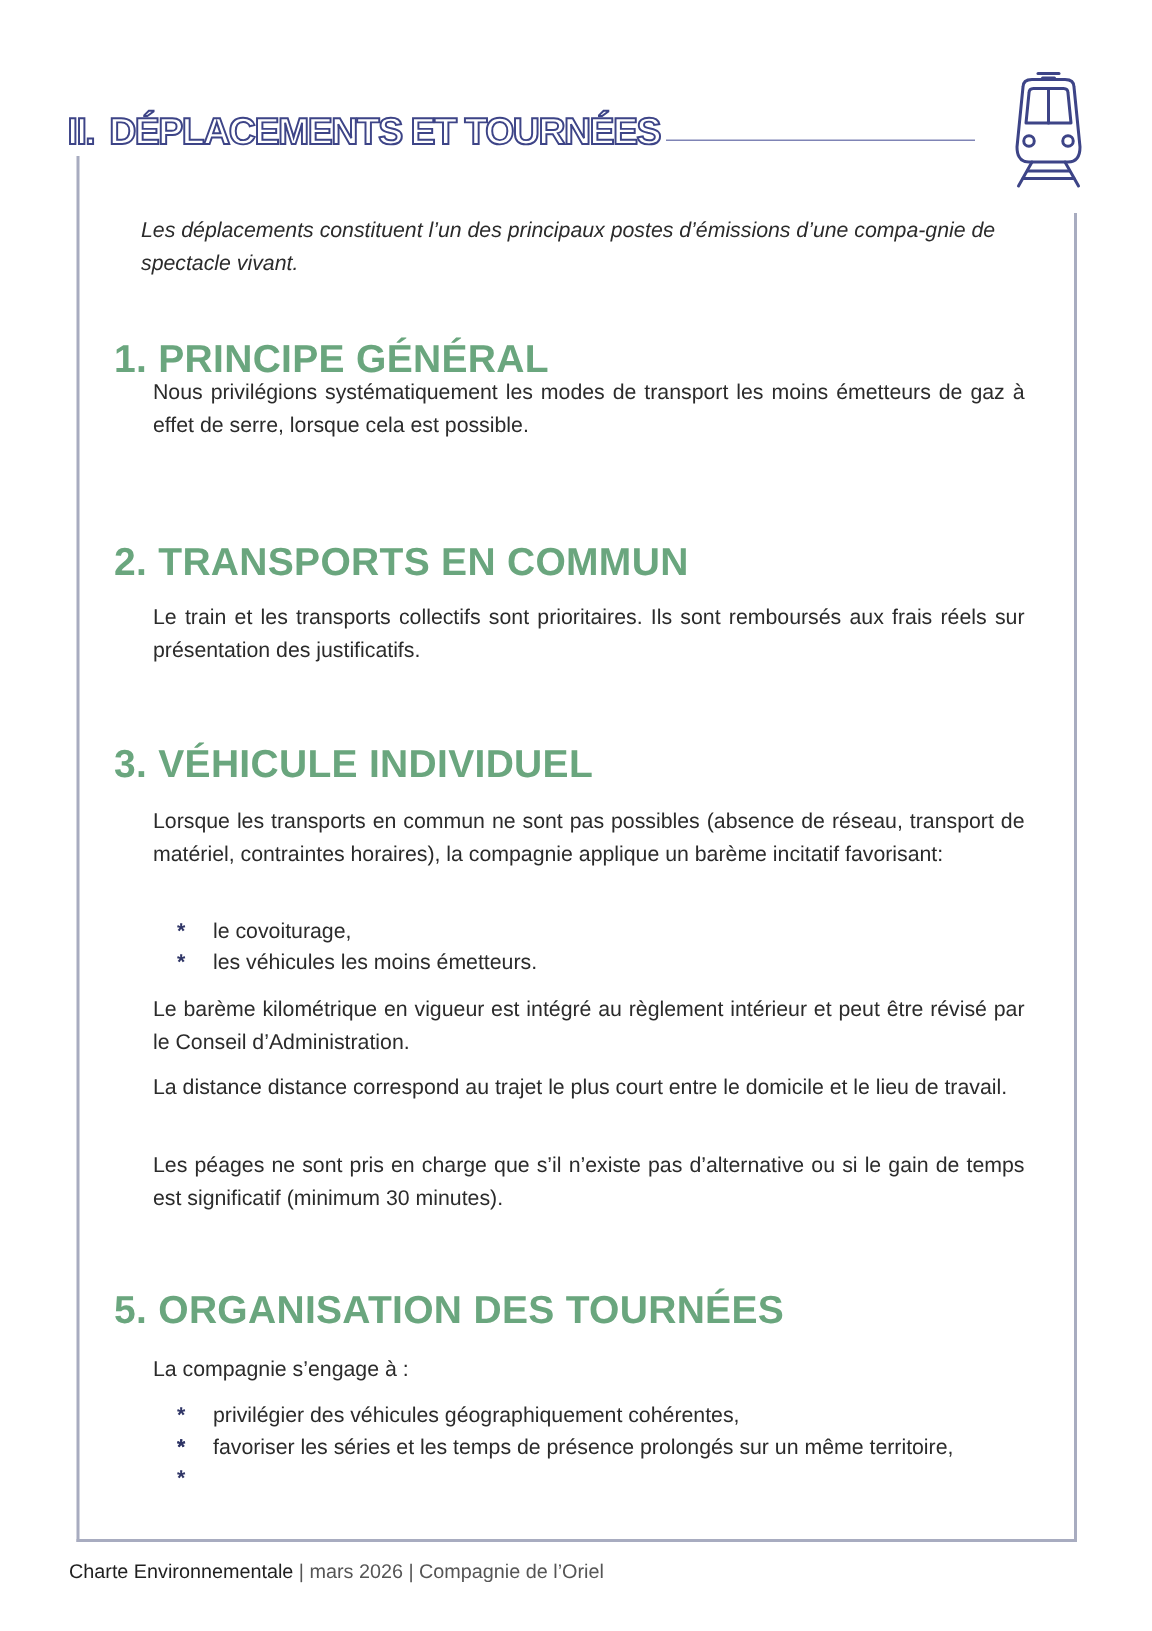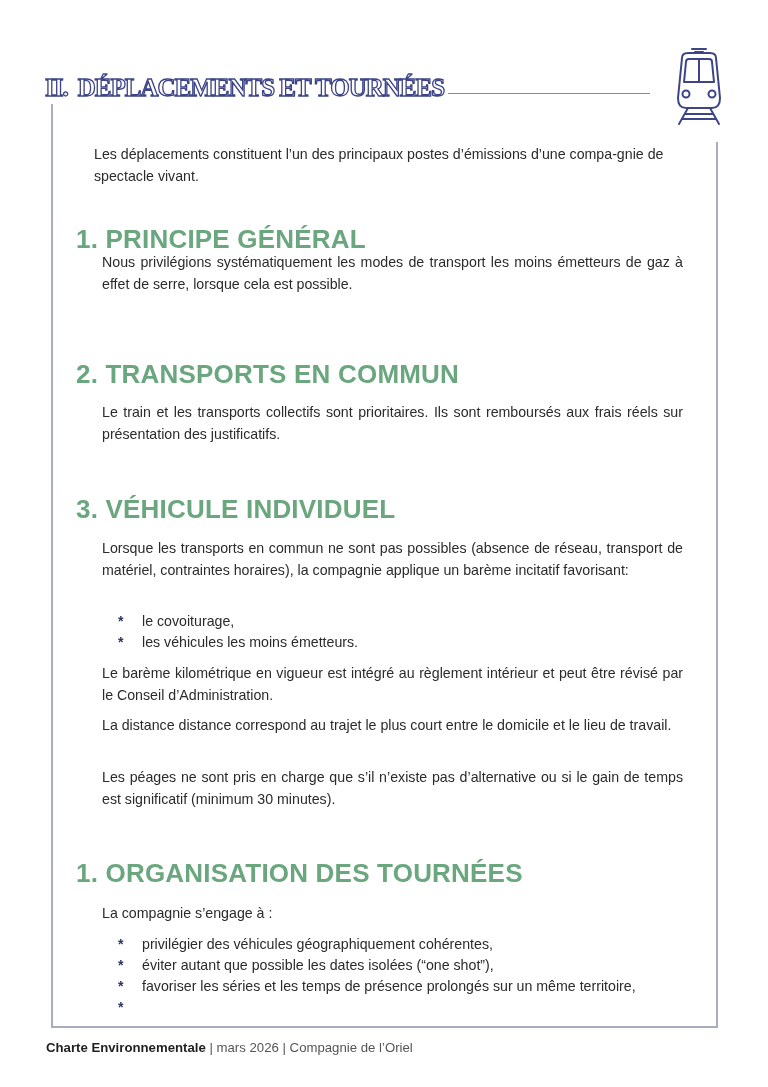--- a/index.html
+++ b/index.html
@@ -7,47 +7,47 @@
       width: 768px; height: 1087px; position: relative; overflow: hidden;
       font-family: "Liberation Sans", sans-serif; color: #2b2b2b;
     }
     .frame-left { position: absolute; left: 51px; top: 96px; width: 2px; height: 932px; background: #a8acc0; }
     .frame-right { position: absolute; left: 716px; top: 142px; width: 2px; height: 886px; background: #a8acc0; }
     .frame-bottom { position: absolute; left: 51px; top: 1026px; width: 667px; height: 2px; background: #a8acc0; }
     .header-line { position: absolute; left: 72px; top: 93px; width: 578px; height: 1px; background: #7f84b5; }
 
     .main-title {
       position: absolute; left: 45px; top: 72px; margin: 0;
-      font-family: Liberation Serif, serif; font-weight: bold;
+      font-family: Liberation Sans, sans-serif; font-weight: bold;
       font-size: 25px; letter-spacing: -1px; line-height: 32px;
       color: #ffffff; -webkit-text-stroke: 1.3px #3d4487;
       background: #ffffff; padding-right: 4px;
       white-space: nowrap;
       text-align: center;
     }
     .main-title .num { margin-right: 10px; }
 
     .train-icon { position: absolute; left: 668px; top: 44px; width: 62px; height: 84px; }
 
     .content { position: absolute; left: 0; top: 0; width: 768px; }
-    .intro { position: absolute; left: 94px; top: 143px; width: 594px; font-size: 14.2px; line-height: 22px; margin: 0; }
+    .intro { position: absolute; left: 94px; top: 143px; width: 594px; font-size: 14.2px; line-height: 22px; margin: 0; font-style: italic; }
 
     .section-title {
       position: absolute; left: 76px; margin: 0;
       font-size: 26px; font-weight: bold; color: #6aa67e; letter-spacing: 0.2px;
       white-space: nowrap;
     }
     .para { position: absolute; left: 102px; width: 581px; font-size: 14.2px; line-height: 21.5px; margin: 0; text-align: justify; }
 
     ul.stars { position: absolute; left: 118px; margin: 0; padding: 0; list-style: none; font-size: 14.2px; line-height: 21px; }
     ul.stars li { position: relative; padding-left: 24px; white-space: nowrap; }
     ul.stars li .star { position: absolute; left: 0; top: 0; color: #2f3566; font-weight: bold; }
 
     .footer { position: absolute; left: 46px; top: 1040px; font-size: 13.2px; color: #555; white-space: nowrap; }
-    .footer .bold { font-weight: bold; color: #1f1f1f; }
+    .footer .bold { font-weight: normal; color: #1f1f1f; }
   </style>
 </head>
 <body>
 
 <div class="frame-left"></div>
 <div class="frame-right"></div>
 <div class="frame-bottom"></div>
 <div class="header-line"></div>
 
 <h1 class="main-title"><span class="num">II.</span><span>DÉPLACEMENTS ET TOURNÉES</span></h1>
@@ -78,25 +78,25 @@
   <h2 class="section-title" style="top:494px">3. VÉHICULE INDIVIDUEL</h2>
   <p class="para" style="top:538px">Lorsque les transports en commun ne sont pas possibles (absence de réseau, transport de matériel, contraintes horaires), la compagnie applique un barème incitatif favorisant:</p>
   <ul class="stars" style="top:611px">
     <li><span class="star">*</span><span>le covoiturage,</span></li>
     <li><span class="star">*</span><span>les véhicules les moins émetteurs.</span></li>
   </ul>
   <p class="para" style="top:663px">Le barème kilométrique en vigueur est intégré au règlement intérieur et peut être révisé par le Conseil d’Administration.</p>
   <p class="para" style="top:715px">La distance distance correspond au trajet le plus court entre le domicile et le lieu de travail.</p>
   <p class="para" style="top:767px">Les péages ne sont pris en charge que s’il n’existe pas d’alternative ou si le gain de temps est significatif (minimum 30 minutes).</p>
 
-  <h2 class="section-title" style="top:858px">1. ORGANISATION DES TOURNÉES</h2>
+  <h2 class="section-title" style="top:858px">5. ORGANISATION DES TOURNÉES</h2>
   <p class="para" style="top:903px">La compagnie s’engage à :</p>
   <ul class="stars" style="top:934px">
     <li><span class="star">*</span><span>privilégier des véhicules géographiquement cohérentes,</span></li>
-    <li><span class="star">*</span><span>éviter autant que possible les dates isolées (“one shot”),</span></li>
+    <li><span class="star">*</span></li>
     <li><span class="star">*</span><span>favoriser les séries et les temps de présence prolongés sur un même territoire,</span></li>
     <li><span class="star">*</span></li>
   </ul>
 </div>
 
 <div class="footer">
   <span class="bold">Charte Environnementale</span><span style="white-space: pre;"> | </span><span>mars 2026</span><span style="white-space: pre;"> | </span><span>Compagnie de l’Oriel</span>
 </div>
 
 </body></html>

